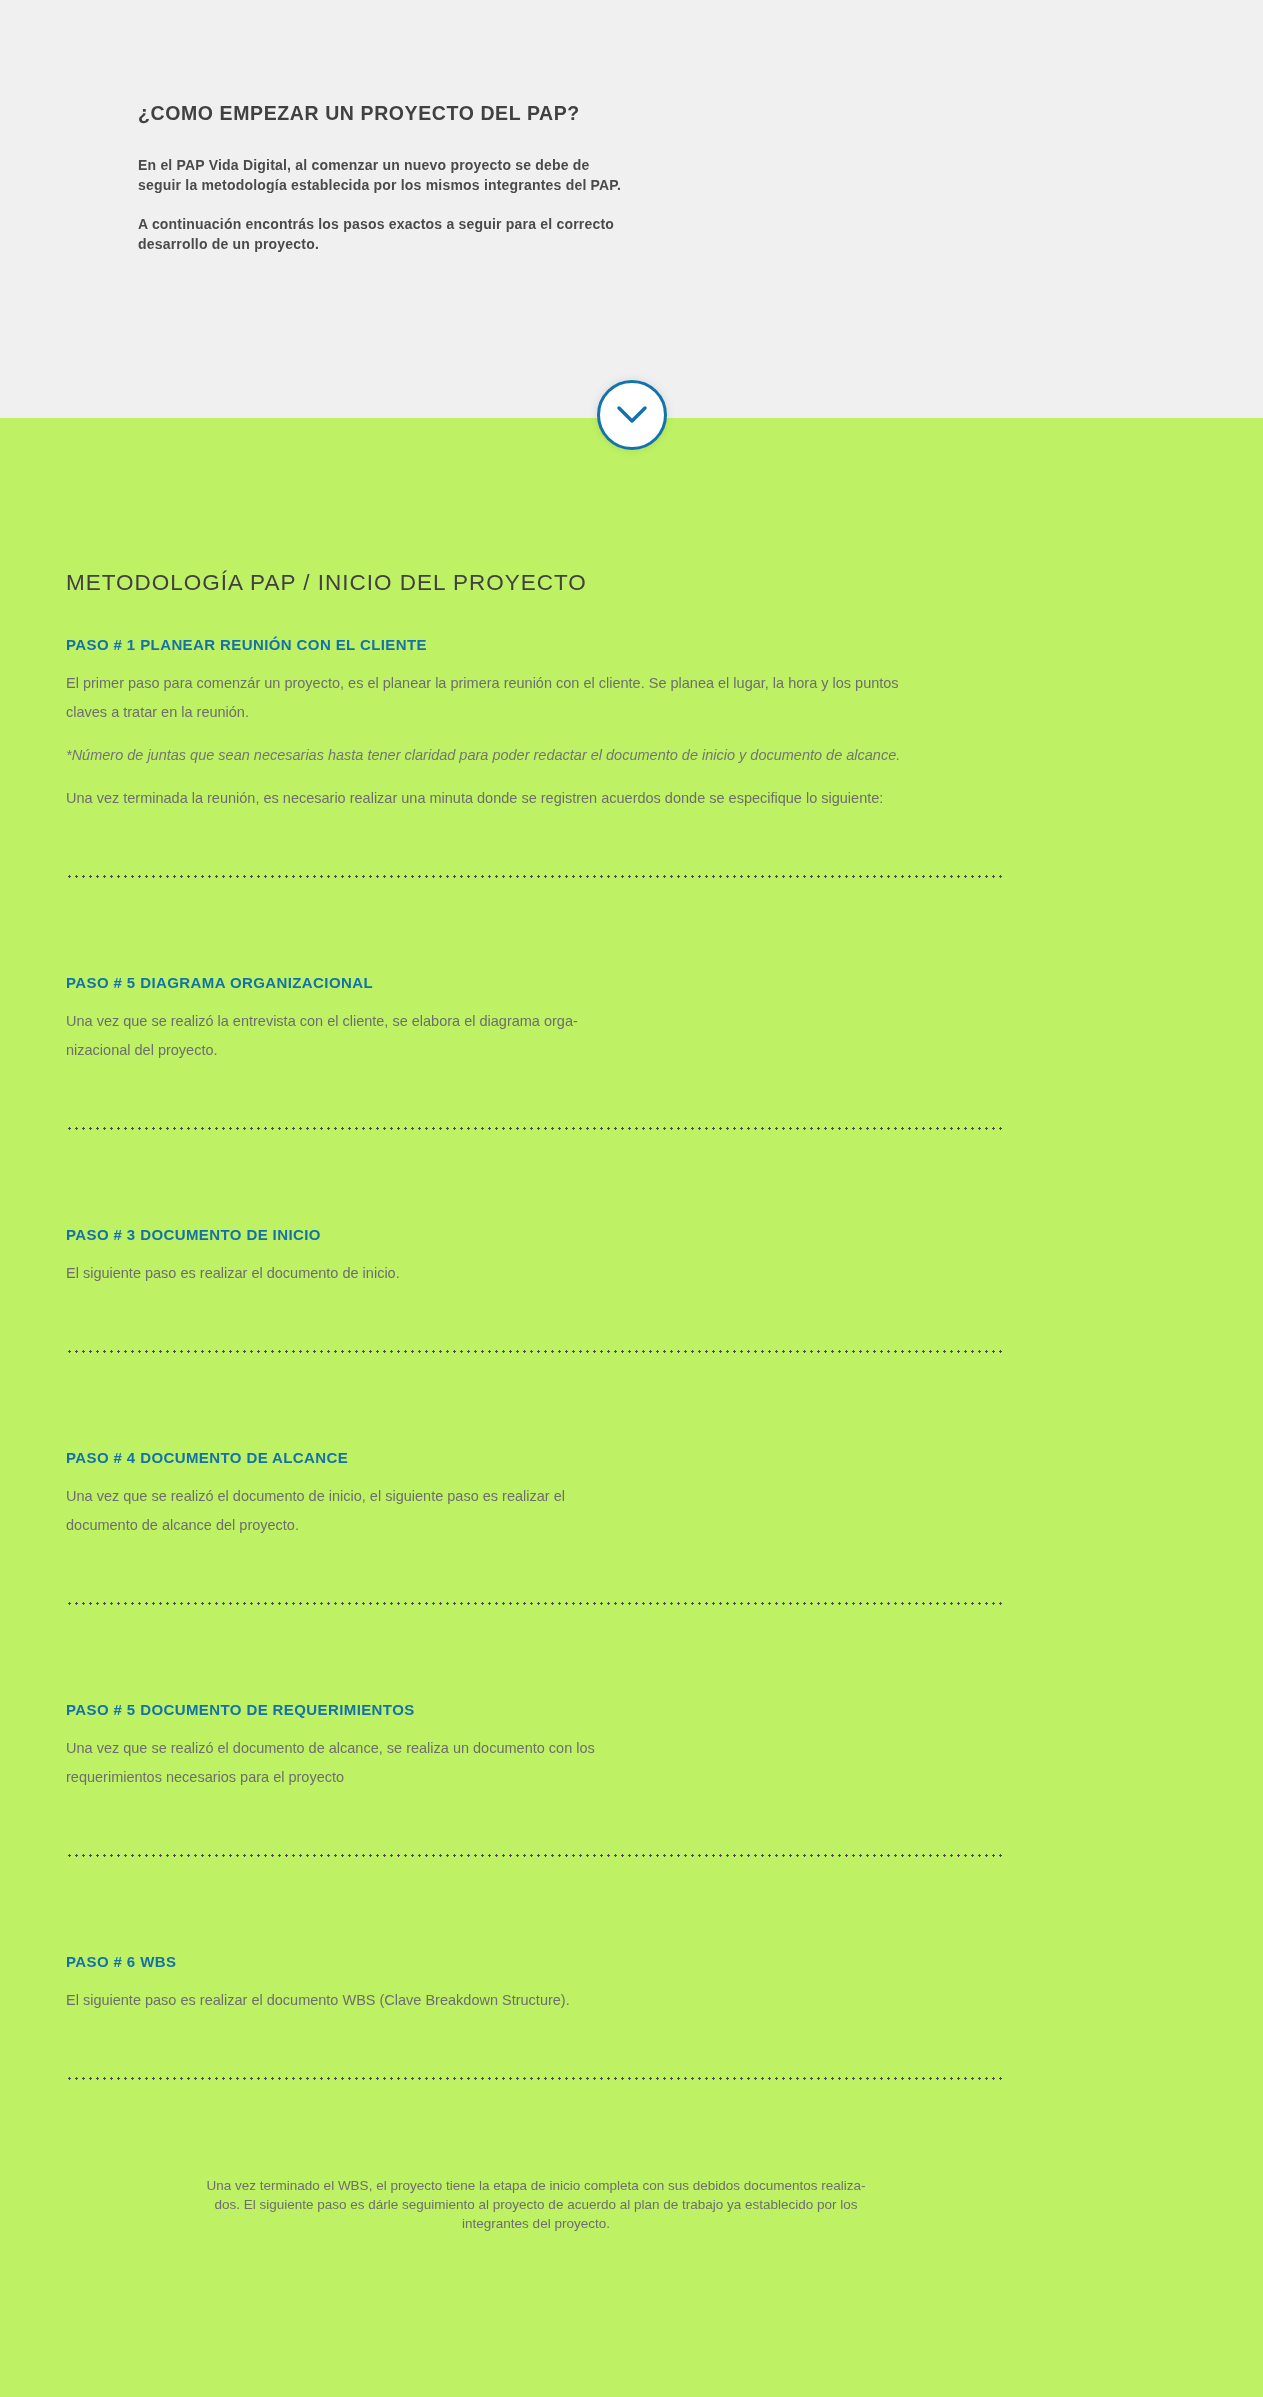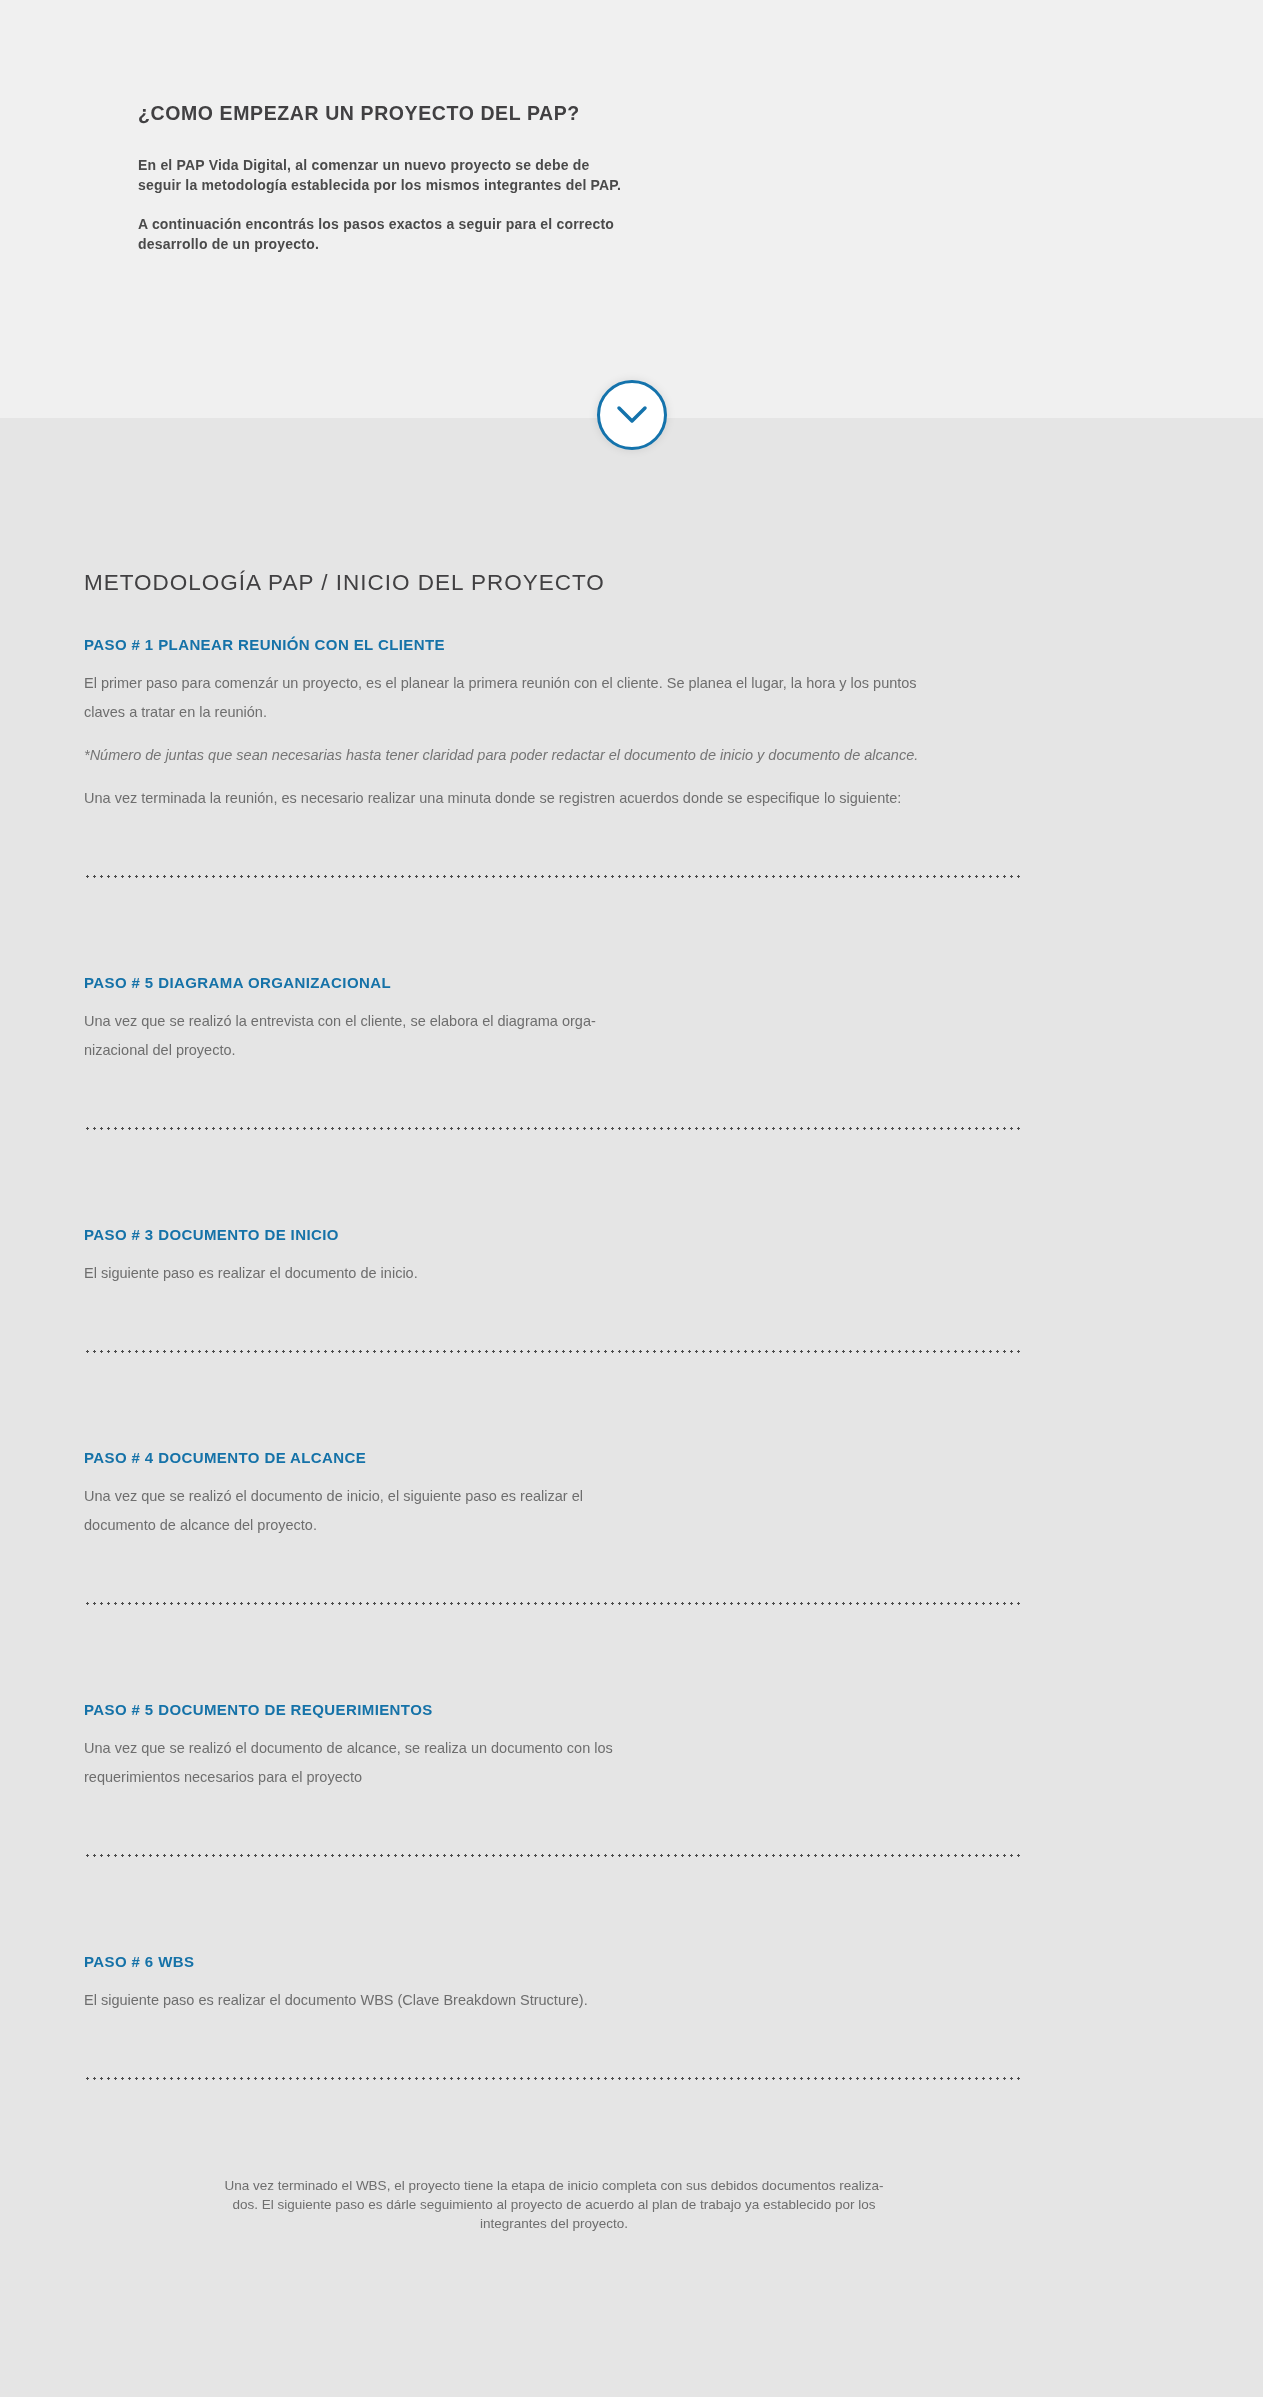--- a/index.html
+++ b/index.html
@@ -5,21 +5,21 @@
   html, body {
     margin: 0;
     padding: 0;
     background: #ffffff;
     font-family: "Liberation Sans", "DejaVu Sans", sans-serif;
   }
   .page {
     position: relative;
     width: 1263px;
     height: 2397px;
-    background: #e5e5e5;
+    background: #bef264;
     overflow: hidden;
   }
   
   .hero {
     height: 418px;
     background: #f0f0f0;
   }
   .hero-inner {
     padding: 102px 0 0 138px;
   }
@@ -53,21 +53,21 @@
     display: flex;
     align-items: center;
     justify-content: center;
     cursor: pointer;
     padding: 0;
     box-shadow: 0 0 10px rgba(0,0,0,0.10);
   }
   .scroll-btn svg { display: block; }
   
   .main {
-    padding: 152px 0 0 84px;
+    padding: 152px 0 0 66px;
     width: 940px;
   }
   .main h2 {
     margin: 0 0 40px 0;
     font-size: 22.5px;
     font-weight: 500;
     letter-spacing: 1px;
     color: #414042;
   }
   .step h3 {

